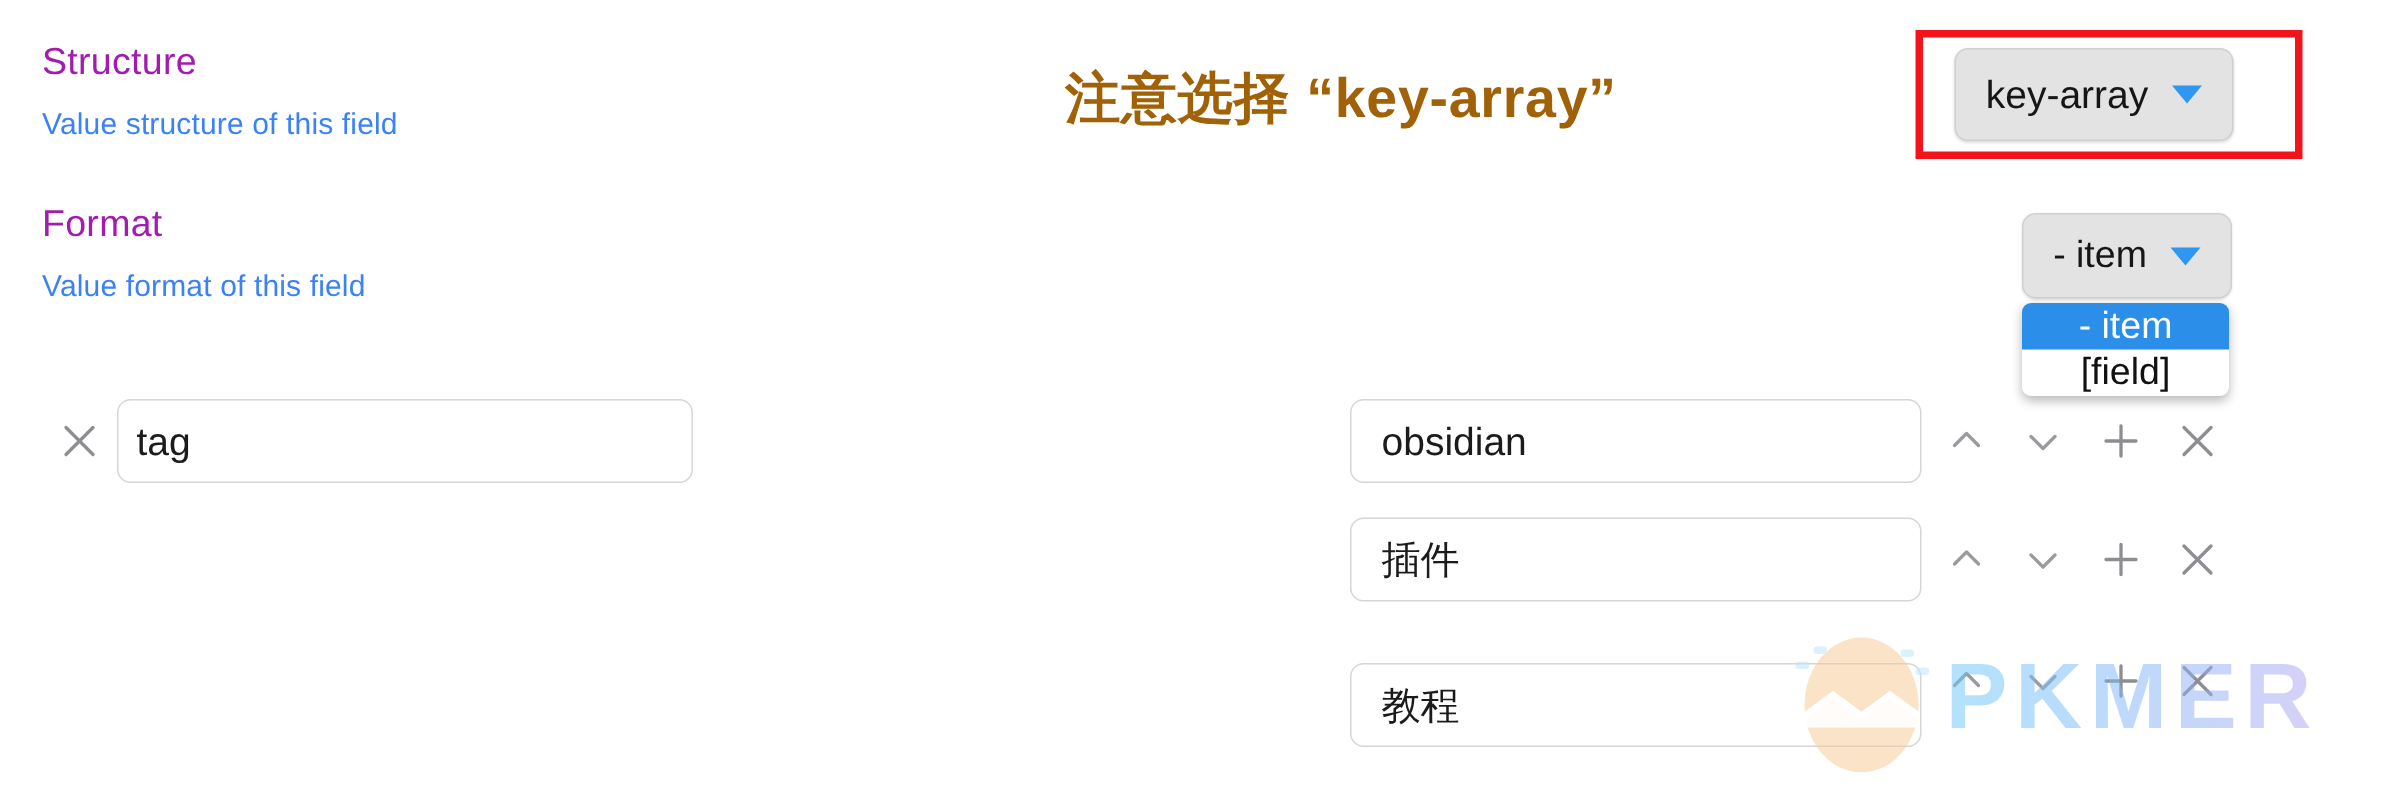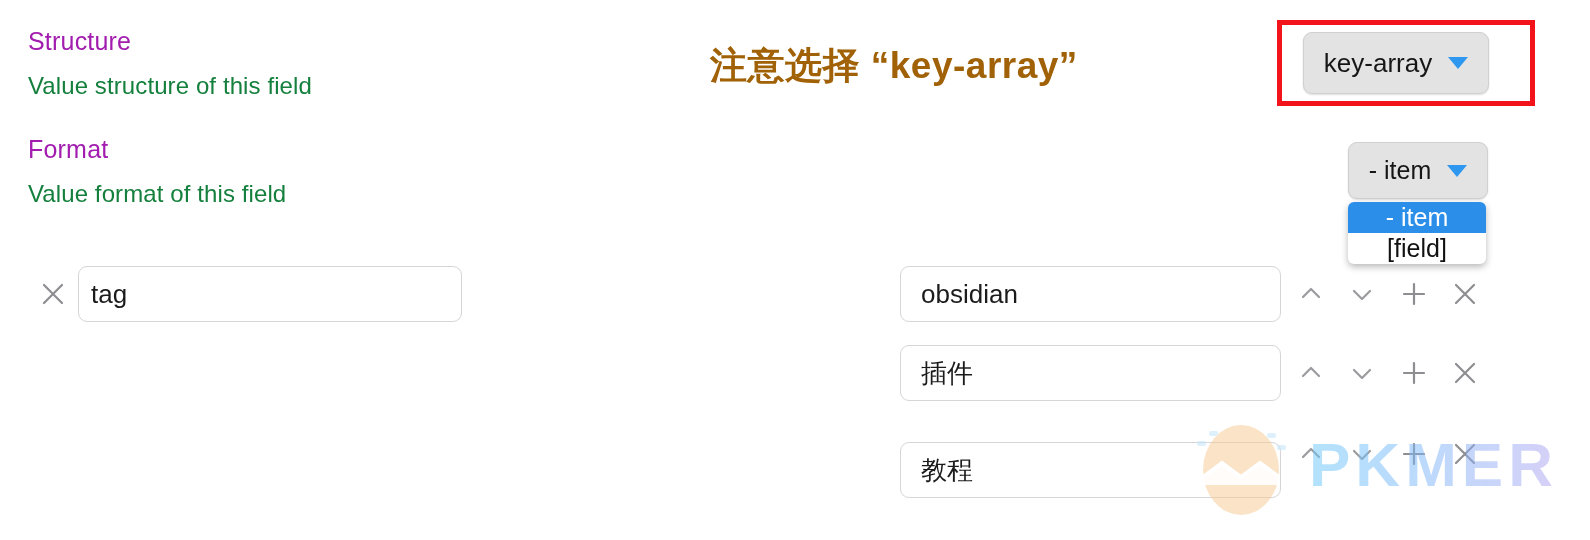--- a/index.html
+++ b/index.html
@@ -23,22 +23,22 @@
   
   .setting-title {
     position: absolute;
     font-size: 25px;
     color: #a21caf;
     letter-spacing: 0.2px;
     white-space: nowrap;
   }
   .setting-desc {
     position: absolute;
-    font-size: 24px;
-    color: #15803d;
+    font-size: 20px;
+    color: #3b82f6;
     letter-spacing: 0.1px;
     white-space: nowrap;
   }
   #structure-title { left: 28px; top: 27px; }
   #structure-desc  { left: 28px; top: 72px; }
   #format-title    { left: 28px; top: 135px; }
   #format-desc     { left: 28px; top: 180px; }
 
   
   .annotation {
@@ -193,21 +193,21 @@
   .watermark {
     position: absolute;
     left: 1195px;
     top: 412px;
     width: 375px;
     height: 105px;
     opacity: 0.52;
     pointer-events: none;
     display: flex;
     align-items: center;
-    gap: 22px;
+    gap: 10px;
   }
   .watermark .wm-text {
     font-size: 62px;
     font-weight: bold;
     letter-spacing: 5px;
     line-height: 1;
     background: linear-gradient(90deg, #6fc8fb 0%, #7fb9fa 45%, #b1a6f2 100%);
     -webkit-background-clip: text;
     background-clip: text;
     color: transparent;

